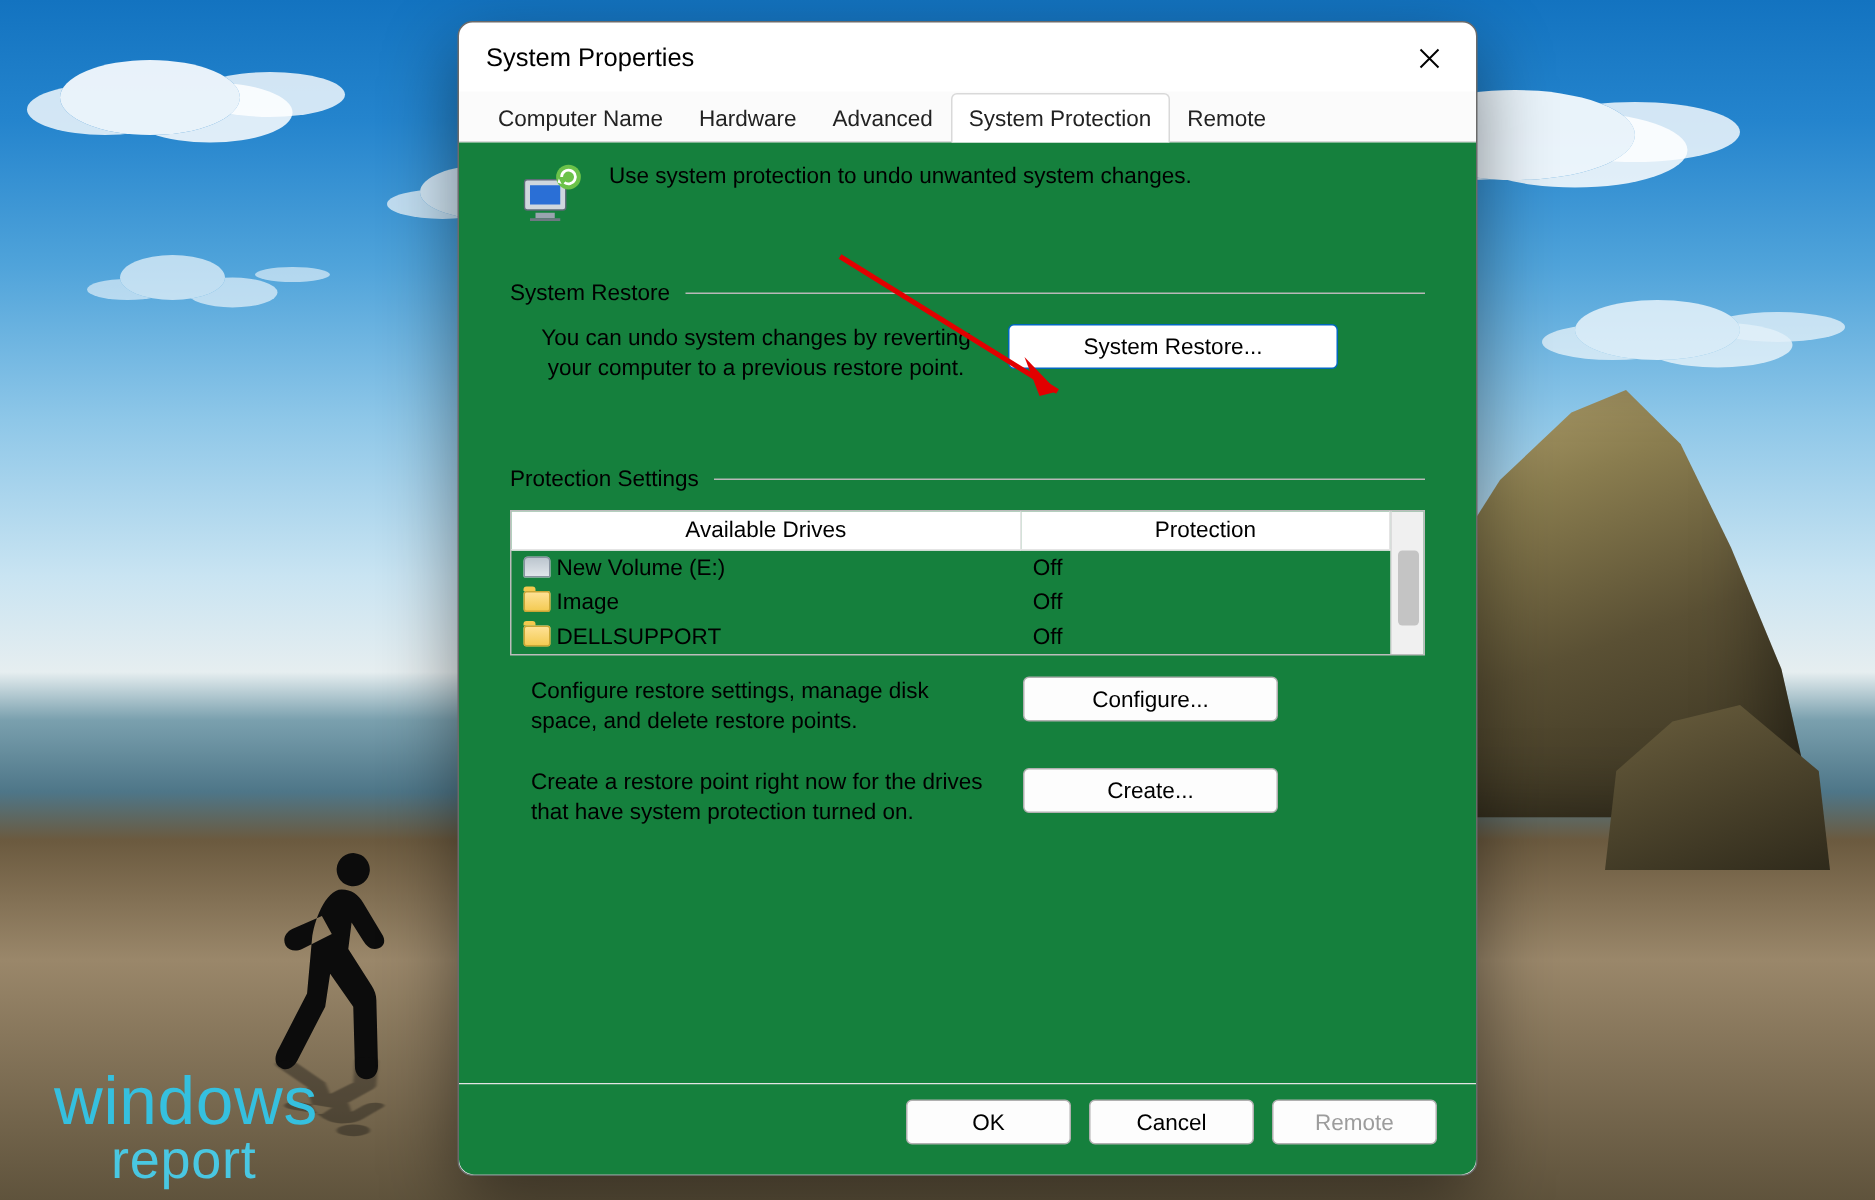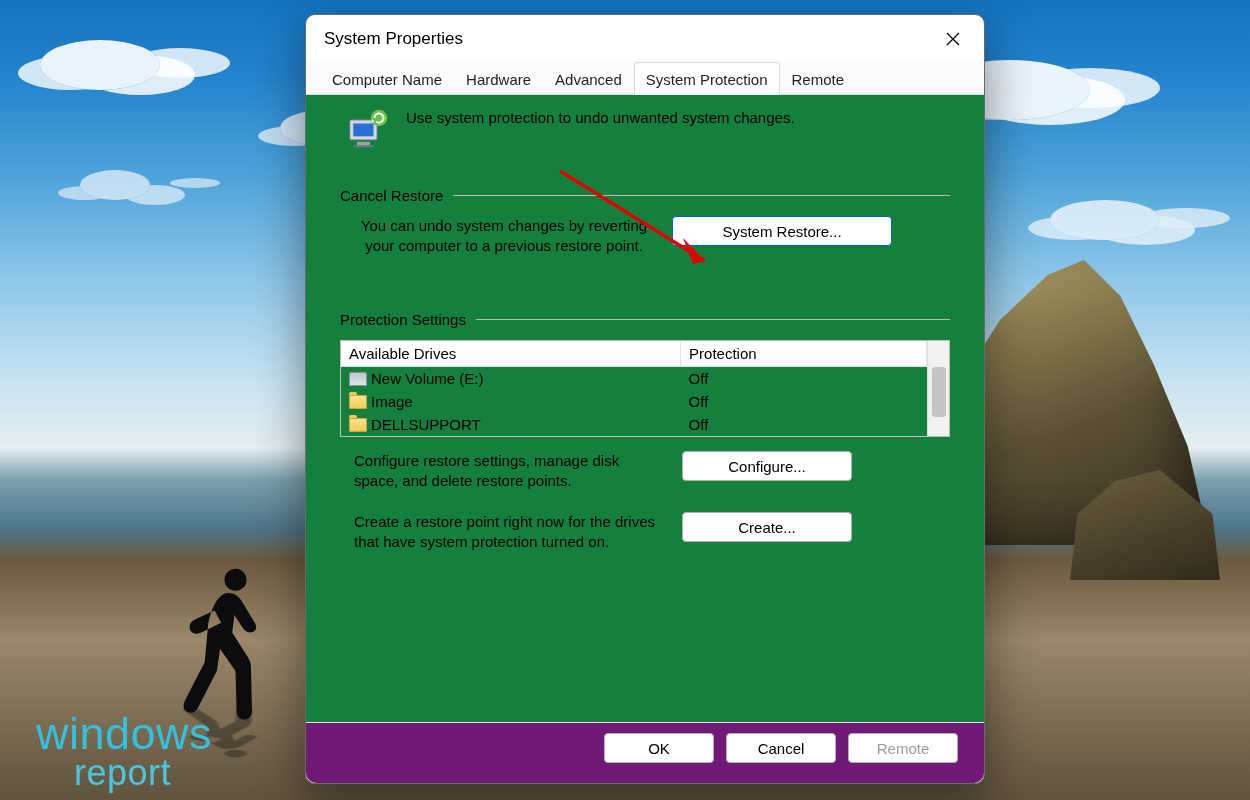--- a/index.html
+++ b/index.html
@@ -72,21 +72,21 @@
   .restore-row { display:flex; gap:18px; align-items:flex-start; padding-left:14px; }
   .restore-row p { margin:0; max-width:300px; font-size:15px; line-height:1.3; text-align:center;}
   .btn { min-width:150px; height:30px; padding:3px 18px; font-size:15px;
          background:#fdfdfd; border:1px solid #b0b0b0; border-radius:4px; cursor:pointer; }
   .btn.primary { border-color:#0067c0; background:#fff; min-width:220px; }
   .btn.disabled { color:#9c9c9c; cursor:default; }
   .btn-wide { min-width:170px; }
 
   .drives-wrap { margin:6px 0 14px 0; border:1px solid #bcbcbc; display:flex; }
   .drives-table { flex:1; font-size:15px; border-collapse:collapse; width:100%; }
-  .drives-table th { text-align:left; font-weight:400; padding:4px 8px; background:#fff;
+  .drives-table th { text-align:center; font-weight:400; padding:4px 8px; background:#fff;
                      border-bottom:1px solid #e4e4e4; border-right:1px solid #e4e4e4; }
   .drives-table td { padding:3px 8px; }
   .drives-table tr.selected td { background:#eaeaea; }
   .dicon { display:inline-block; width:18px; height:14px; margin-right:4px;
            vertical-align:-2px; border-radius:2px; }
   .i-os   { background:linear-gradient(#2a6fd6,#4b8ee8); box-shadow:inset 0 0 0 1px #1856a8; }
   .i-vol  { background:linear-gradient(#b9c3cc,#e3e8ec); box-shadow:inset 0 0 0 1px #8893a0;
             border-radius:3px 3px 1px 1px; }
   .i-folder { background:linear-gradient(#ffe39a,#f3c94e); box-shadow:inset 0 0 0 1px #caa636;
               position:relative; }
@@ -94,21 +94,21 @@
                       background:#f3c94e; border-radius:2px 2px 0 0; }
   .scroll { width:22px; background:#f0f0f0; border-left:1px solid #dcdcdc;
             display:flex; flex-direction:column; align-items:center; justify-content:flex-start;
             padding-top:26px; }
   .thumb { width:14px; height:50px; background:#c4c4c4; border-radius:3px; }
 
   .cfg-row { display:flex; gap:18px; align-items:flex-start; padding-left:14px; margin-bottom:22px;}
   .cfg-row p { margin:0; max-width:310px; font-size:15px; line-height:1.3; }
 
   .footer { display:flex; gap:12px; justify-content:flex-end; padding:10px 26px 20px;
-            border-top:1px solid #e3e3e3; background:#701a75;
+            border-top:1px solid #e3e3e3; background:#15803d;
             border-bottom-left-radius:10px; border-bottom-right-radius:10px; }
   .footer .btn { min-width:110px; }
 
   
   .arrow { position:absolute; left:555px; top:166px; width:180px; height:120px; pointer-events:none;}
   .arrow svg path { stroke:#e10000; stroke-width:3.5; fill:none; }
   .arrow svg polygon { fill:#e10000; }
 </style>
 </head>
 <body>
@@ -165,21 +165,21 @@
           <rect x="12" y="38" width="14" height="4" fill="#9aa4af"></rect>
           <rect x="8" y="42" width="22" height="2" fill="#6e7882"></rect>
           <circle cx="36" cy="12" r="9" fill="#6cc24a"></circle>
           <path d="M31 12a5 5 0 1 1 2 4" stroke="#fff" stroke-width="2" fill="none"></path>
           <path d="M31 17l-3-1 1-3z" fill="#fff"></path>
         </svg>
         <div class="intro-text">Use system protection to undo unwanted system changes.</div>
       </div>
 
       <div class="group-label">
-        <span>Cancel Restore</span>
+        <span>System Restore</span>
         <span class="line"></span>
       </div>
       <div class="restore-row">
         <p>You can undo system changes by reverting your computer to a previous restore point.</p>
         <button class="btn primary">System Restore...</button>
       </div>
 
       <div style="height:48px"></div>
 
       <div class="group-label">

